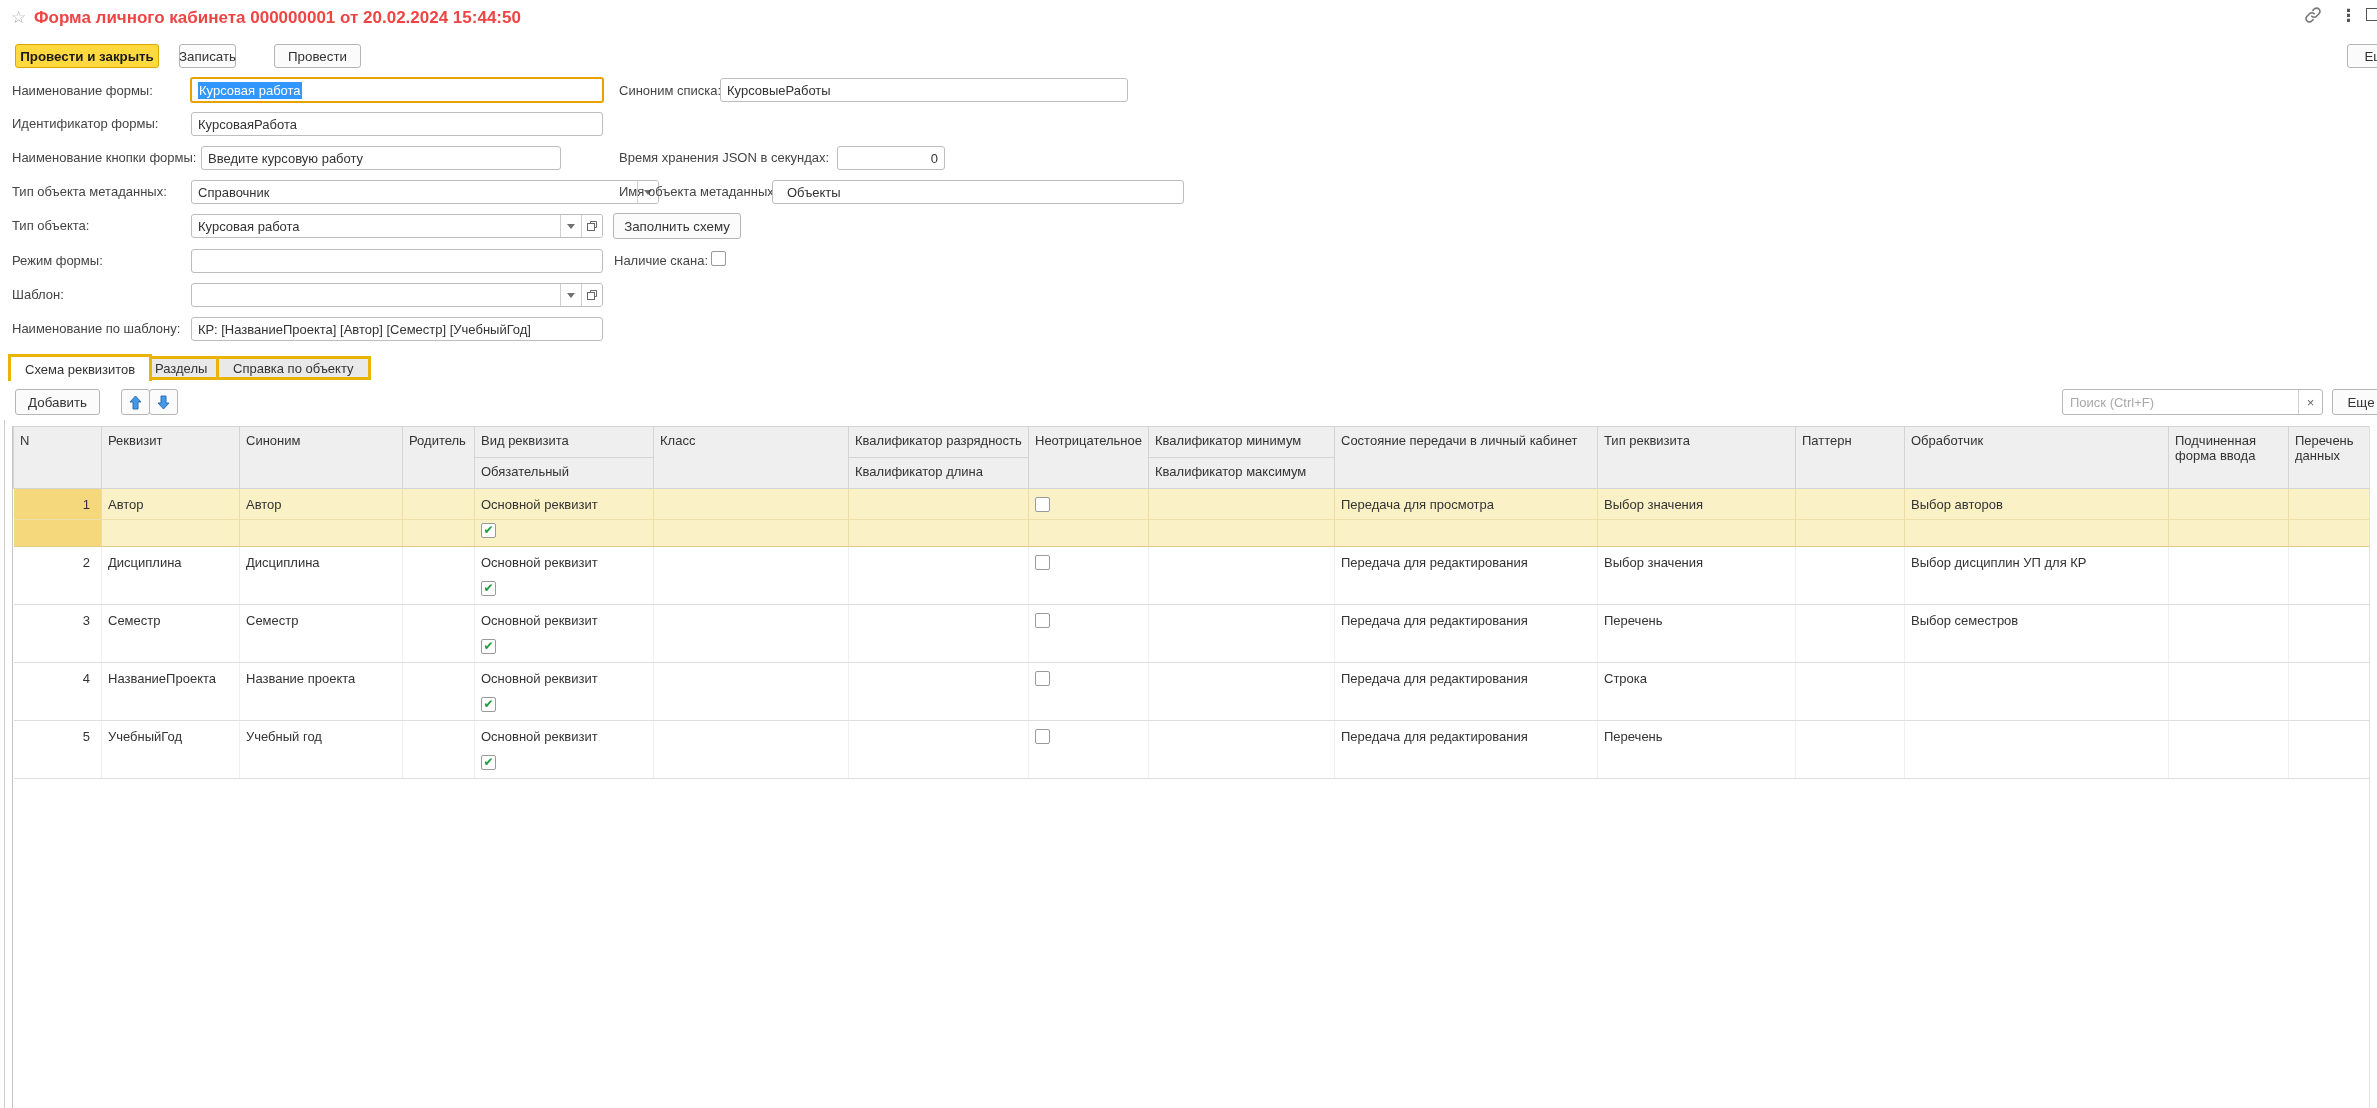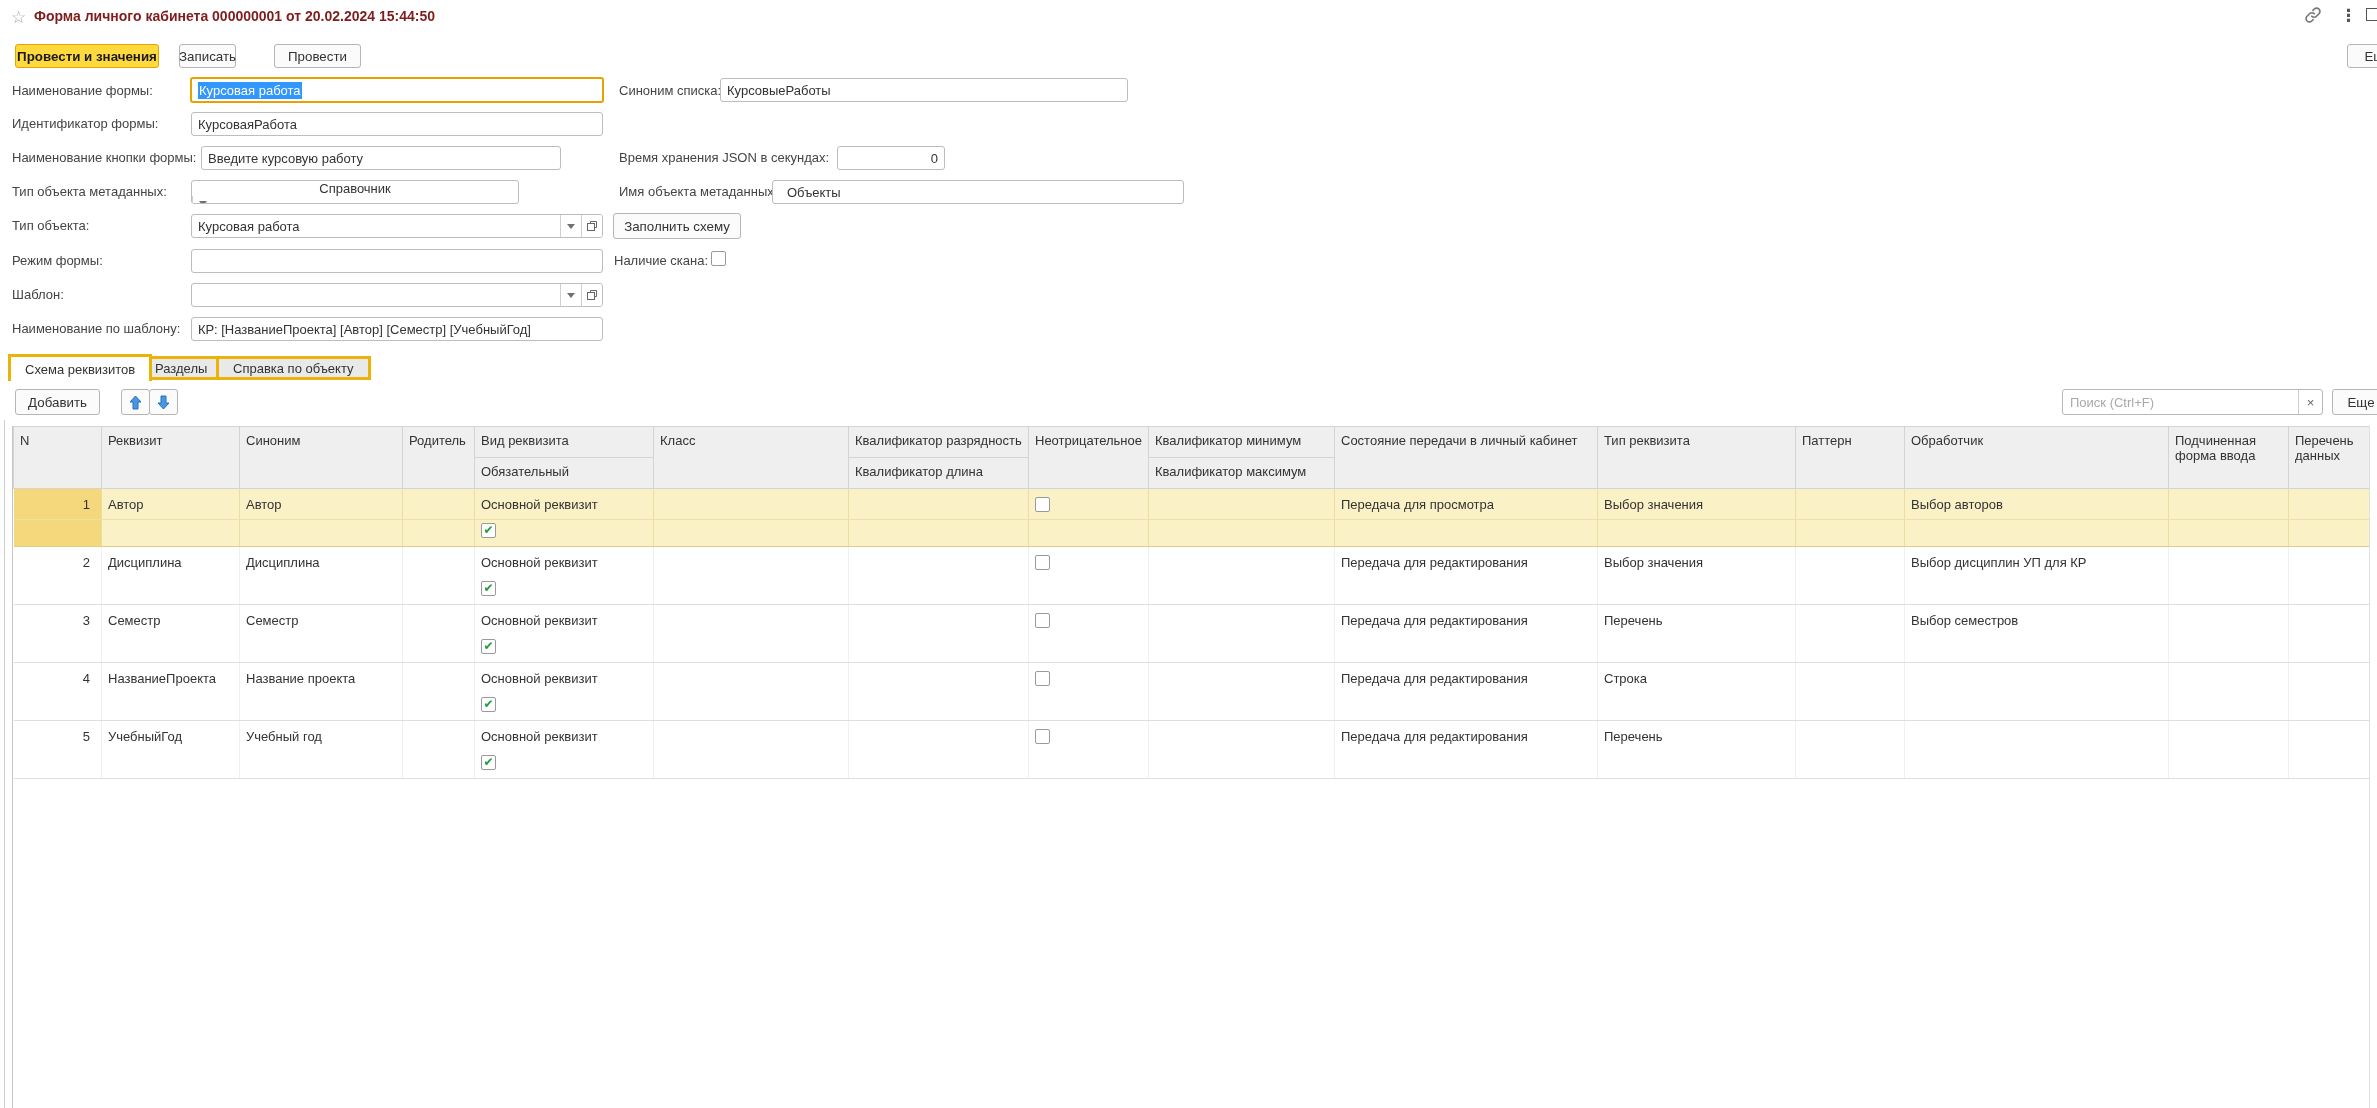--- a/index.html
+++ b/index.html
@@ -6,21 +6,21 @@
   html,body { width:2377px; height:1108px; }
   body {
     font-family: "Liberation Sans", "DejaVu Sans", sans-serif;
     font-size: 13px; color:#333; background:#fff;
     position:relative; overflow:hidden;
   }
   .abs { position:absolute; }
 
   
   .star { color:#a8a8a8; font-size:17px; }
-  .win-title { font-size:14px; font-weight:bold; color:#7f1d1d; white-space:nowrap; }
+  .win-title { font-size:17px; font-weight:bold; color:#ef4444; white-space:nowrap; }
   .kebab { color:#555; font-size:17px; font-weight:bold; letter-spacing:0; }
   .win-square { width:13px; height:13px; border:1.5px solid #555; background:#fff; }
 
   
   .btn {
     display:inline-flex; align-items:center; justify-content:center;
     height:24px; padding:0 12px; background:#fbfbfb;
     border:1px solid #b5b5b5; border-radius:3px; color:#333;
     cursor:default; white-space:nowrap;
   }
@@ -107,42 +107,42 @@
 
 <span class="abs" style="left:2303px; top:5px;">
   <svg width="20" height="20" viewBox="0 0 24 24" fill="none" stroke="#777" stroke-width="2" stroke-linecap="round">
     <path d="M10.5 13.5a4 4 0 0 0 5.66 0l3-3a4 4 0 1 0-5.66-5.66l-1.6 1.6"></path>
     <path d="M13.5 10.5a4 4 0 0 0-5.66 0l-3 3a4 4 0 1 0 5.66 5.66l1.6-1.6"></path>
   </svg>
 </span>
 <span class="abs kebab" style="left:2340px; top:5px;">⋮</span>
 <span class="abs win-square" style="left:2366px; top:8px;"></span>
 
-<button class="abs btn btn-yellow" style="left:15px; top:44px; width:144px;">Провести и значения</button>
+<button class="abs btn btn-yellow" style="left:15px; top:44px; width:144px;">Провести и закрыть</button>
 <button class="abs btn" style="left:179px; top:44px; width:57px;">Записать</button>
 <button class="abs btn" style="left:274px; top:44px; width:87px;">Провести</button>
 <button class="abs btn" style="left:2347px; top:44px; width:62px;">Еще</button>
 
 <span class="abs lbl" style="left:12px; top:83px;">Наименование формы:</span>
 <div class="field active" style="left:190px; top:77px; width:414px;">
   <span class="val"><span class="sel-text">Курсовая работа</span></span>
 </div>
 
 <span class="abs lbl" style="left:12px; top:116px;">Идентификатор формы:</span>
 <div class="field" style="left:191px; top:112px; width:412px;">
   <span class="val">КурсоваяРабота</span>
 </div>
 
 <span class="abs lbl" style="left:12px; top:150px;">Наименование кнопки формы:</span>
 <div class="field" style="left:201px; top:146px; width:360px;">
   <span class="val">Введите курсовую работу</span>
 </div>
 
 <span class="abs lbl" style="left:12px; top:184px;">Тип объекта метаданных:</span>
-<div class="field" style="left:191px; top:180px; width:328px;flex-direction:column;">
+<div class="field" style="left:191px; top:180px; width:468px;">
   <span class="val">Справочник</span>
   <span class="seg">
       <span class="dd-arrow"></span>
     </span>
 </div>
 
 <span class="abs lbl" style="left:12px; top:218px;">Тип объекта:</span>
 <div class="field" style="left:191px; top:214px; width:412px;">
   <span class="val">Курсовая работа</span>
   <span class="seg">

